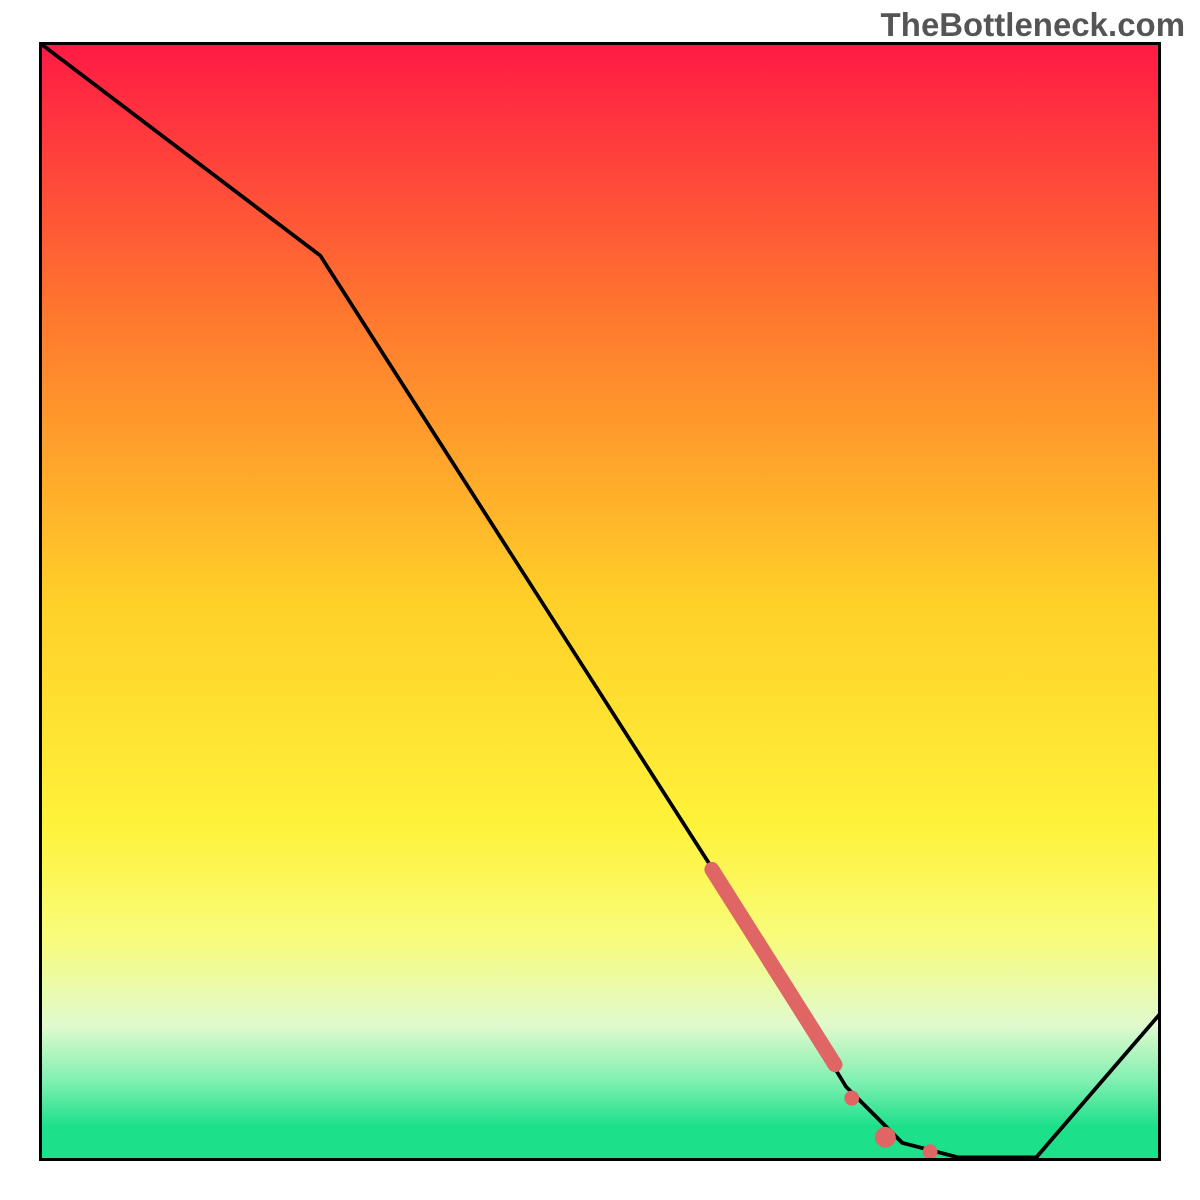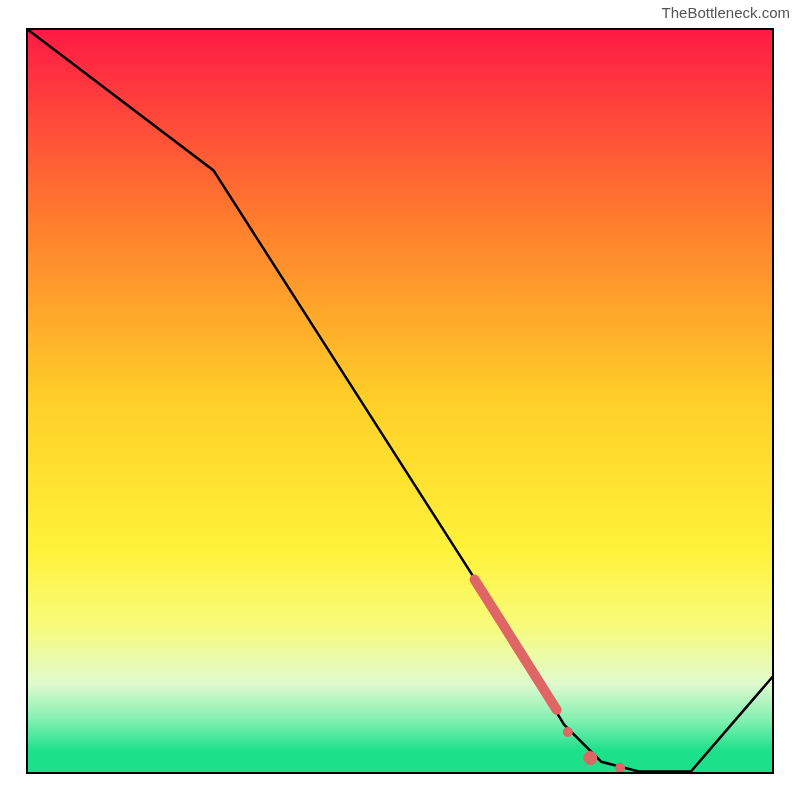--- a/index.html
+++ b/index.html
@@ -13,24 +13,25 @@
   }
   .chart-container {
     position: relative;
     width: 800px;
     height: 800px;
   }
   .watermark {
     position: absolute;
     top: 4px;
     right: 10px;
-    font-size: 15px;
+    font-size: 22px;
     color: #555;
     font-family: Arial, sans-serif;
     z-index: 10;
+    font-weight: bold;
   }
   svg {
     display: block;
   }
 </style>
 </head>
 <body>
 
 <div class="chart-container">
   <div class="watermark">TheBottleneck.com</div>

